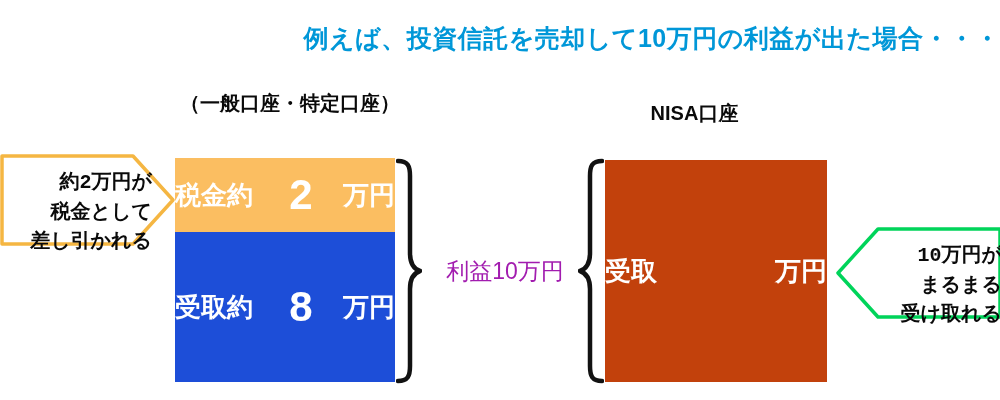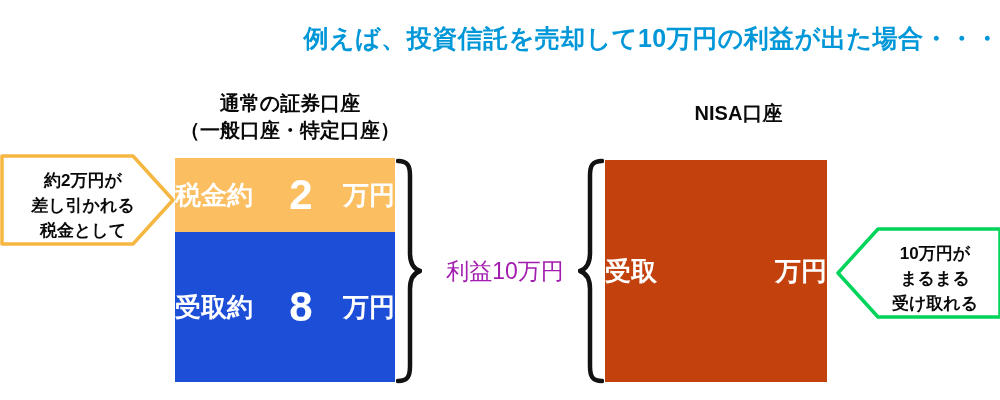--- a/index.html
+++ b/index.html
@@ -34,21 +34,21 @@
   .col-heading {
     position: absolute;
     text-align: center;
     font-size: 20px;
     font-weight: bold;
     color: #0a0a0a;
     line-height: 1.35;
     white-space: nowrap;
   }
   .col-heading.left  { left: 145px; top: 90px;  width: 290px; }
-  .col-heading.right { left: 606px; top: 100px; width: 265px; }
+  .col-heading.right { left: 562px; top: 100px; width: 265px; }
 
   
   .bar {
     position: absolute;
     display: flex;
     align-items: center;
     justify-content: space-between;
     color: #ffffff;
     white-space: nowrap;
   }
@@ -95,39 +95,39 @@
     white-space: nowrap;
   }
 
   
   .callout {
     position: absolute;
   }
   .callout svg { display: block; }
   .callout-text {
     position: absolute;
-    text-align: center;
-    font-size: 17px;
+    text-align: right;
+    font-size: 20px;
     font-weight: bold;
     line-height: 1.48;
     color: #0a0a0a;
     white-space: nowrap;
+    font-family: Liberation Mono, monospace;
   }
   .callout-left  { left: 0px;   top: 154px; }
   .callout-left .callout-text  { left: 14px; top: 14px; width: 138px; }
   .callout-right { left: 836px; top: 227px; }
   .callout-right .callout-text { left: 32px; top: 14px; width: 134px; }
 </style>
 </head>
 <body>
 
 <div class="title">例えば、投資信託を売却して10万円の利益が出た場合・・・</div>
 
 <div class="col-heading left">
-  <div>通常の証券口座</div>
   <div>（一般口座・特定口座）</div>
 </div>
 
 <div class="col-heading right">
   <div>NISA口座</div>
 </div>
 
 <div class="bar bar-tax">
   <span class="amt-label">税金約</span>
   <span class="amt-num">2</span>
@@ -158,22 +158,22 @@
 </div>
 
 <div class="profit-label">利益10万円</div>
 
 <div class="callout callout-left">
   <svg width="176" height="92" viewBox="0 0 176 92" xmlns="http://www.w3.org/2000/svg">
     <polygon points="2,2 133,2 173,46 133,90 2,90" fill="#ffffff" stroke="#F5B642" stroke-width="3.5" stroke-linejoin="round"></polygon>
   </svg>
   <div class="callout-text">
     <div>約2万円が</div>
+    <div>税金として</div>
     <div>差し引かれる</div>
-    <div>税金として</div>
   </div>
 </div>
 
 <div class="callout callout-right">
   <svg width="164" height="92" viewBox="0 0 164 92" xmlns="http://www.w3.org/2000/svg">
     <polygon points="2,46 42,2 164,2 164,90 42,90" fill="#ffffff" stroke="#00D45A" stroke-width="3.5" stroke-linejoin="round"></polygon>
   </svg>
   <div class="callout-text">
     <div>10万円が</div>
     <div>まるまる</div>

